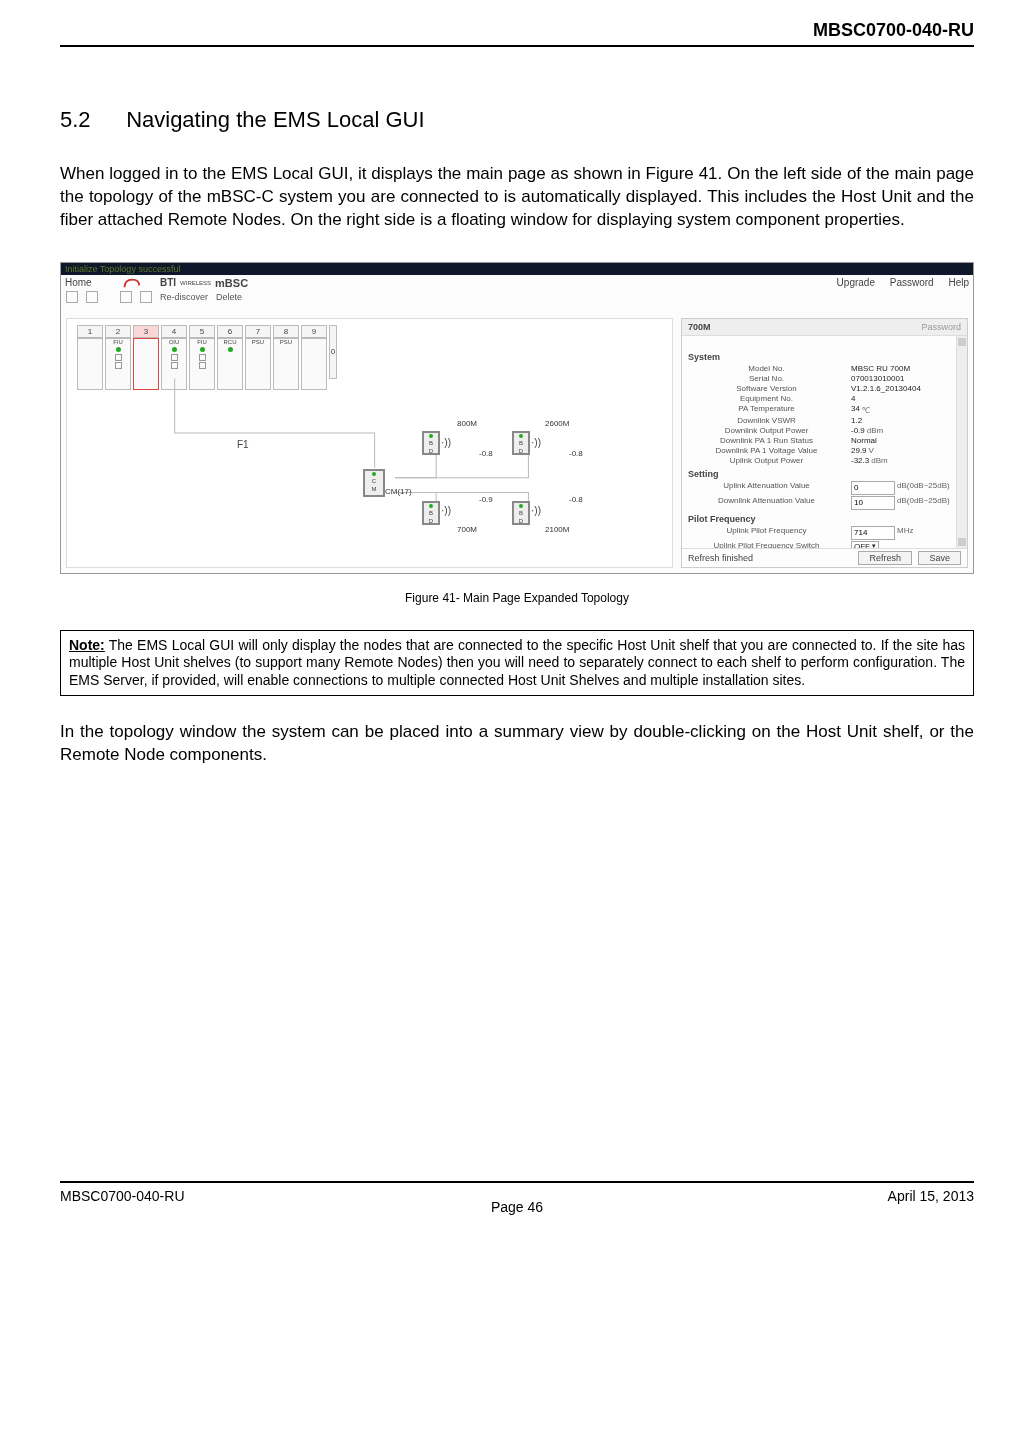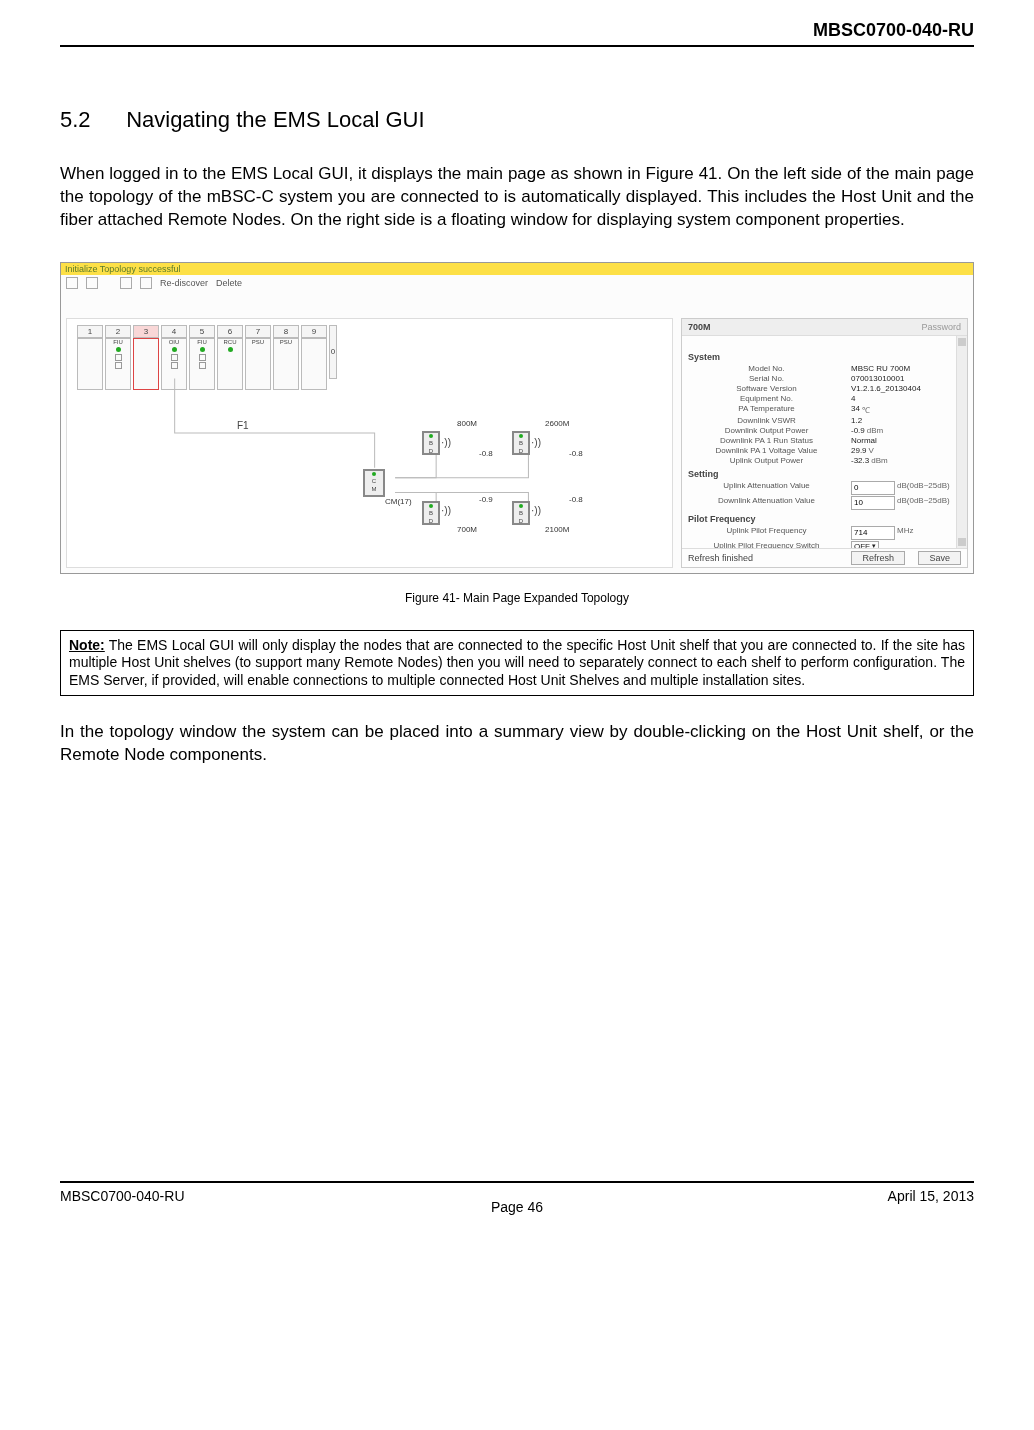--- a/index.html
+++ b/index.html
@@ -45,21 +45,21 @@
     margin: 10px 0 5px 0;
     background: #fff;
   }
   .gui {
     font-size: 9px;
     color: #444;
     position: relative;
     height: 310px;
     background: #fcfcfc;
   }
-  .gui-statusbar { background: #fde047; color:#5a7a2a; padding: 1px 4px; font-size: 9px; }
+  .gui-statusbar { background: #0f172a; color:#5a7a2a; padding: 1px 4px; font-size: 9px; }
   .gui-topbar {
     display: flex;
     justify-content: space-between;
     align-items: center;
     padding: 2px 4px 0 4px;
     font-size: 10px;
     color: #444;
   }
   .gui-logo { display:flex; align-items:center; gap:4px; }
   .gui-logo svg { height: 12px; }
@@ -76,21 +76,21 @@
   .slots {
     position:absolute; top:6px; left:10px;
     display:flex; gap:2px;
   }
   .slot { width:26px; text-align:center; font-size:8px; }
   .slot-head { border:1px solid #bbb; font-size:8px; padding:1px 0; background:#f5f5f5;}
   .slot-body { border:1px solid #bbb; height:50px; background:#fafafa; font-size:7px; position:relative; }
   .slot-body.sel { border-color:#d44; }
   .slot-dot { width:5px; height:5px; background:#2a2; border-radius:50%; margin:2px auto; }
   .slot-port { width:5px; height:5px; border:1px solid #999; margin:1px auto; }
-  .f1-label { position:absolute; top:101px; left:170px; font-size:10px; }
+  .f1-label { position:absolute; top:120px; left:170px; font-size:10px; }
   .node-box {
     position:absolute; width:18px; height:24px;
     border:2px solid #888; background:#eee; font-size:6px; text-align:center; line-height:8px;
   }
   .node-box.small { width:14px; height:20px; }
   .node-box .led { width:4px; height:4px; background:#2a2; border-radius:50%; margin:1px auto; }
   .node-lbl { position:absolute; font-size:8px; color:#333;padding-left:38px; }
   .sig { position:absolute; font-size:10px; }
   svg.wires { position:absolute; left:0; top:0; width:100%; height:100%; pointer-events:none; }
   .panel {
@@ -104,21 +104,21 @@
   .panel-section { font-weight:bold; margin:4px 0 2px; }
   .panel-row { display:flex; justify-content:space-between; margin:1px 0; font-size:8px; }
   .panel-row .k { color:#555; text-align:center; flex:1; padding-right:6px;}
   .panel-row .v { color:#222; width:110px; display:flex; gap:2px; }
   .panel-row input { width:38px; font-size:8px; border:1px solid #aaa; padding:0 2px; height:12px; }
   .panel-row .unit { color:#666; }
   .panel-scrollbar { position:absolute; right:0; top:0; bottom:0; width:10px; background:#eee; border-left:1px solid #ddd;}
   .panel-scrollbar .thumb { position:absolute; left:1px; right:1px; top:2px; height:8px; background:#ccc;}
   .panel-scrollbar .thumb2 { position:absolute; left:1px; right:1px; bottom:2px; height:8px; background:#ccc;}
   .panel-foot { border-top:1px solid #ddd; padding:4px 6px; display:flex; justify-content:space-between; align-items:center;}
-  .panel-foot .btn { border:1px solid #aaa; background:#f3f3f3; padding:1px 10px; font-size:9px; margin-left:11px;}
+  .panel-foot .btn { border:1px solid #aaa; background:#f3f3f3; padding:1px 10px; font-size:9px; margin-left:4px;}
   .figure-caption { text-align:center; font-size:12px; margin:12px 0 25px; }
   .note-box {
     border:1px solid #000;
     padding:6px 8px;
     font-size:14px;
     line-height:1.25;
     text-align:justify;
     margin-bottom:25px;
   }
   .note-box .note-label { font-weight:bold; text-decoration:underline; }
@@ -147,20 +147,38 @@
   <h2 class="section">
     <span class="num">5.2</span>
     <span>Navigating the EMS Local GUI</span>
   </h2>
 
   <p class="body">When logged in to the EMS Local GUI, it displays the main page as shown in Figure 41. On the left side of the main page the topology of the mBSC-C system you are connected to is automatically displayed. This includes the Host Unit and the fiber attached Remote Nodes. On the right side is a floating window for displaying system component properties.</p>
 
   <div class="figure-wrap">
     <div class="gui">
       <div class="gui-statusbar">Initialize Topology  successful</div>
+      <div class="gui-topbar">
+        <div style="display:flex; gap:30px; align-items:center;">
+          <span>Home</span>
+          <span class="gui-logo">
+            <svg viewBox="0 0 40 14">
+                <path d="M3 12 Q 3 3 12 3 Q 20 3 20 10" fill="none" stroke="#c33" stroke-width="2"></path>
+              </svg>
+            <b>BTI</b>
+              <span style="font-size:6px;">WIRELESS</span>
+            <span class="gui-logo-name">mBSC</span>
+          </span>
+        </div>
+        <div class="gui-nav-right">
+          <span>Upgrade</span>
+          <span>Password</span>
+          <span>Help</span>
+        </div>
+      </div>
       <div class="gui-toolbar">
         <span class="ico"></span>
         <span class="ico"></span>
         <span style="width:6px;"></span>
         <span class="ico"></span>
         <span class="ico"></span>
         <span>Re-discover</span>
         <span>Delete</span>
       </div>
 
@@ -232,21 +250,21 @@
 
         <svg class="wires" viewBox="0 0 590 250" preserveAspectRatio="none">
           <path d="M105 60 L105 115 L300 115 L300 150" stroke="#bbb" fill="none" stroke-width="1"></path>
           <path d="M320 160 L360 160 L360 125" stroke="#bbb" fill="none" stroke-width="1"></path>
           <path d="M320 160 L450 160 L450 125" stroke="#bbb" fill="none" stroke-width="1"></path>
           <path d="M320 175 L360 175 L360 195" stroke="#bbb" fill="none" stroke-width="1"></path>
           <path d="M320 175 L450 175 L450 195" stroke="#bbb" fill="none" stroke-width="1"></path>
         </svg>
 
         <div class="node-box" style="left:296px; top:150px;"><div class="led"></div>C<br>M</div>
-        <div class="node-lbl" style="left:280px; top:178px;">CM(17)</div>
+        <div class="node-lbl" style="left:280px; top:168px;">CM(17)</div>
 
         <div class="node-lbl" style="left:352px; top:100px;">800M</div>
         <div class="node-box small" style="left:355px; top:112px;"><div class="led"></div>B<br>D</div>
         <div class="sig" style="left:374px; top:118px;">·))</div>
         <div class="node-lbl" style="left:374px; top:130px;">-0.8</div>
 
         <div class="node-lbl" style="left:440px; top:100px;">2600M</div>
         <div class="node-box small" style="left:445px; top:112px;"><div class="led"></div>B<br>D</div>
         <div class="sig" style="left:464px; top:118px;">·))</div>
         <div class="node-lbl" style="left:464px; top:130px;">-0.8</div>

